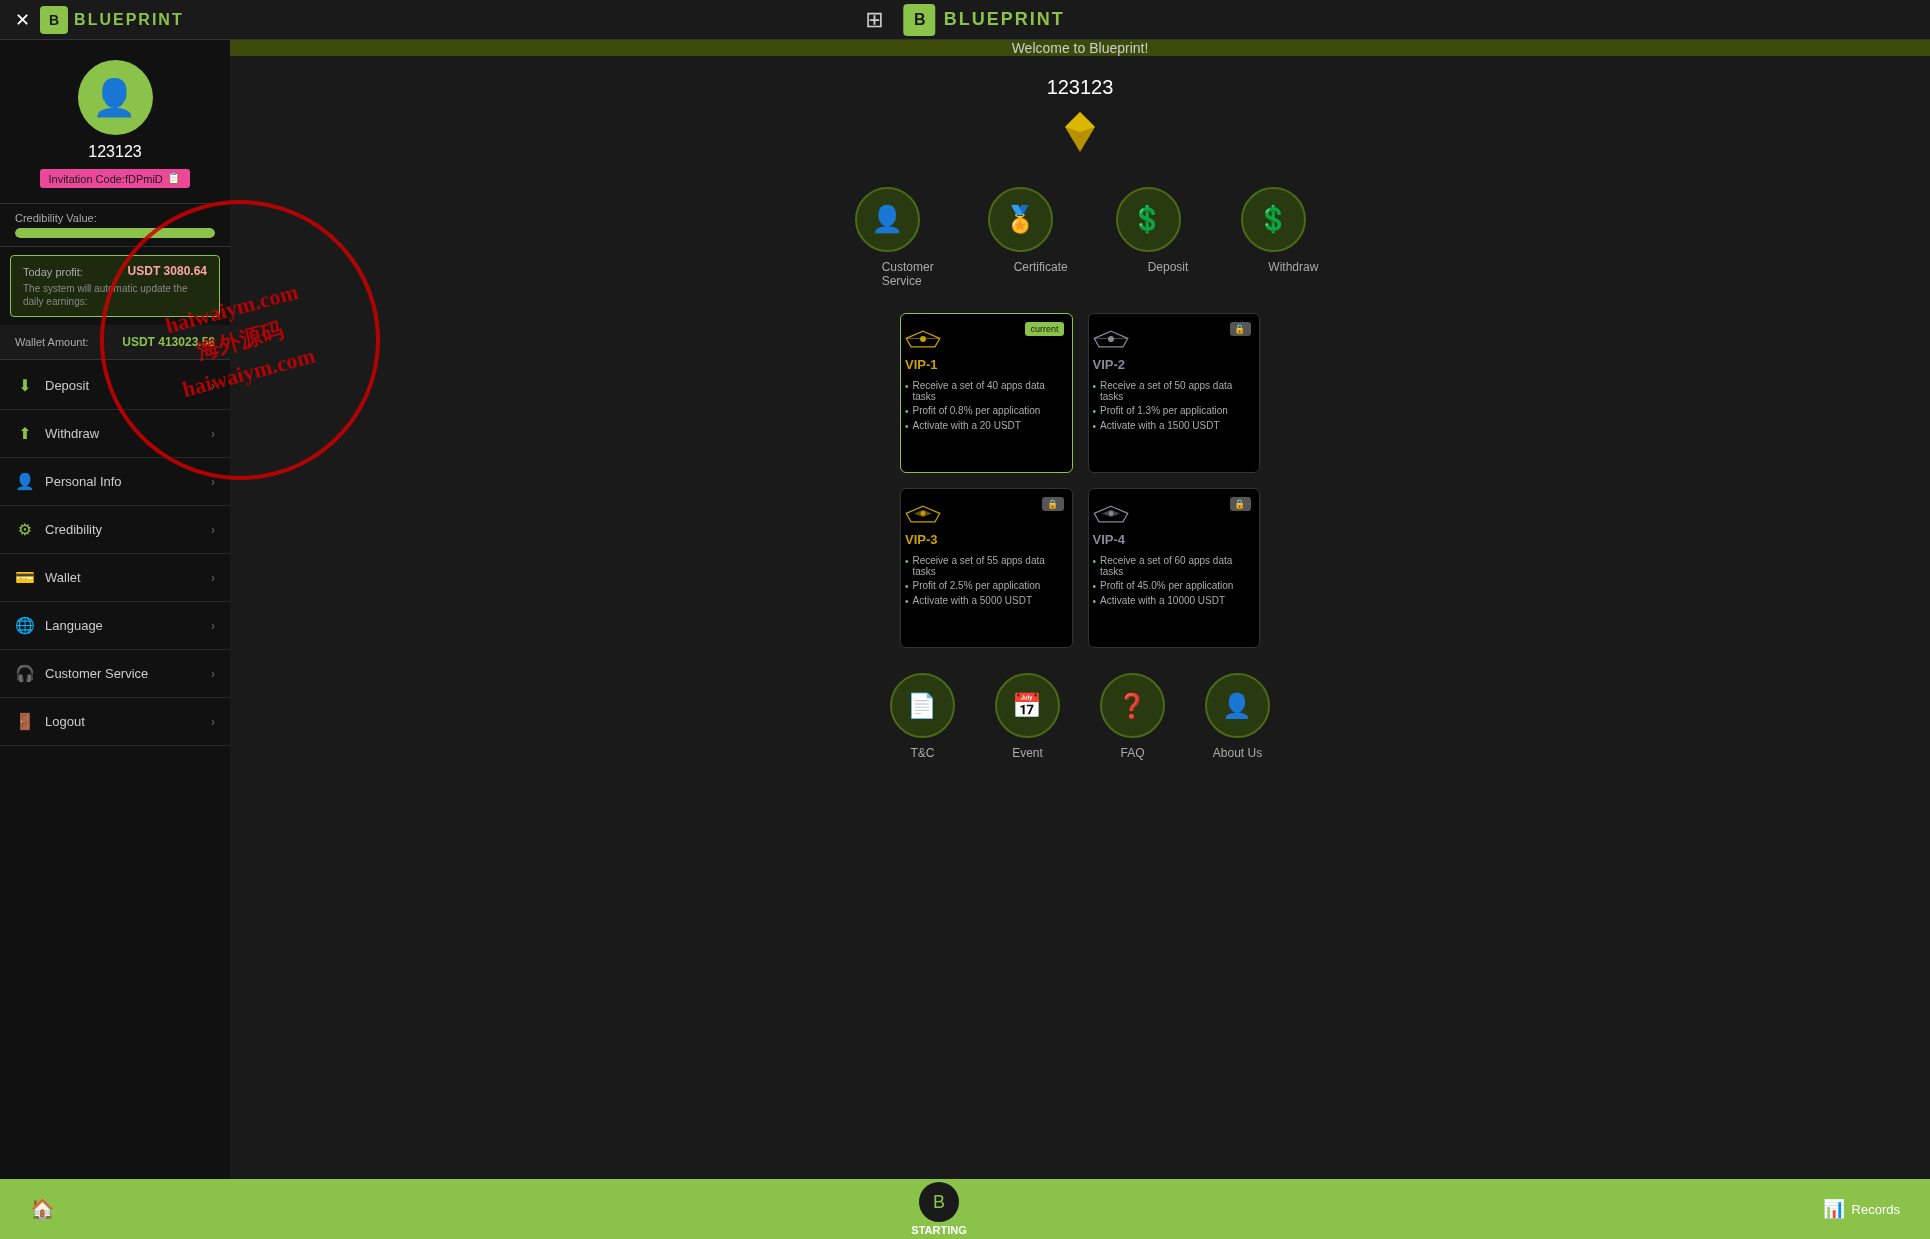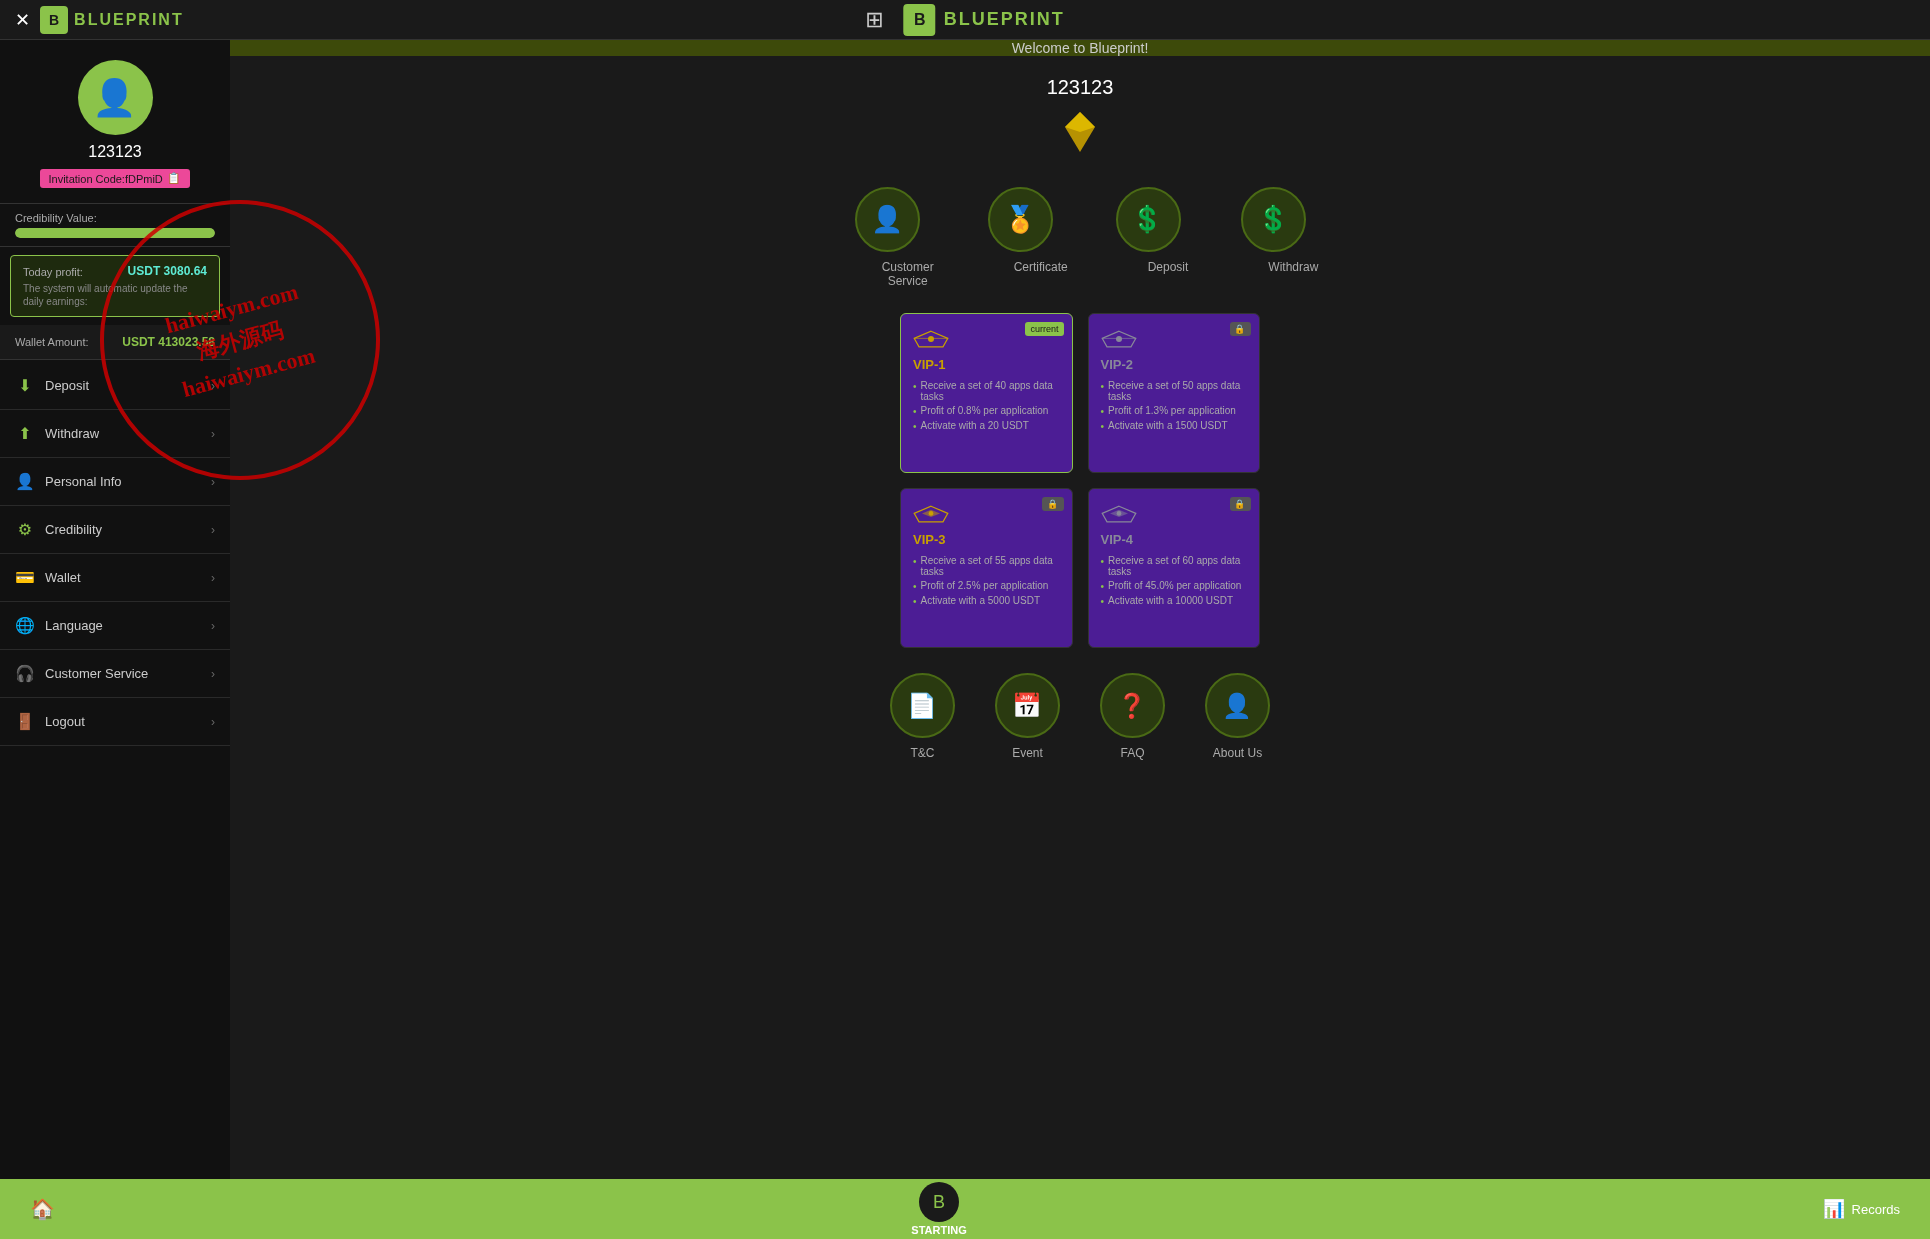--- a/index.html
+++ b/index.html
@@ -175,21 +175,21 @@
       display: flex;
       justify-content: space-between;
       align-items: flex-end;
       margin-bottom: 4px;
     }
     .profit-label {
       color: #aaa;
       font-size: 11px;
     }
     .profit-value {
-      color: #5eead4;
+      color: #fca5a5;
       font-size: 12px;
       font-weight: bold;
     }
     .profit-note {
       color: #888;
       font-size: 10px;
       line-height: 1.3;
     }
     .wallet-row {
       display: flex;
@@ -302,37 +302,37 @@
       background: #2a3a10;
       border: 2px solid #4a6a15;
       display: flex;
       align-items: center;
       justify-content: center;
       font-size: 26px;
     }
     .qa-label {
       color: #aaa;
       font-size: 12px;
-      text-align: center;
+      text-align: left;
       margin-left: 40px;
     }
 
     
     .vip-grid {
       display: grid;
       grid-template-columns: 1fr 1fr;
       gap: 15px;
       margin-bottom: 25px;
       width: 360px;
     }
     .vip-card {
-      background: #4c1d95;
+      background: #000000;
       border: 1px solid #333;
       border-radius: 6px;
-      padding: 15px 12px;
+      padding: 15px 4px;
       position: relative;
       min-height: 160px;
     }
     .vip-card.current {
       border-color: #8bc34a;
     }
     .vip-badge {
       position: absolute;
       top: 8px;
       right: 8px;

